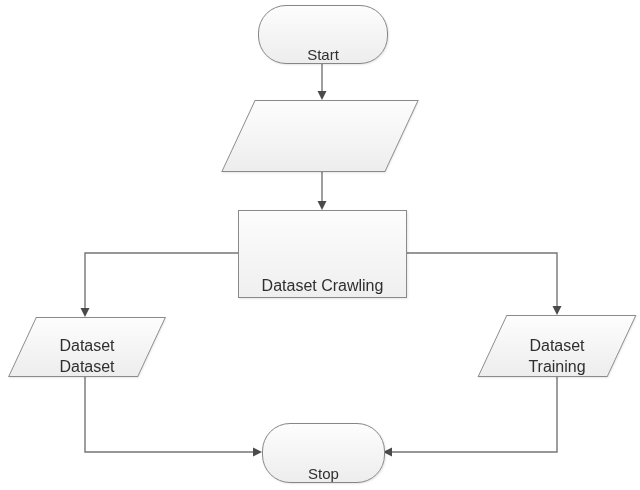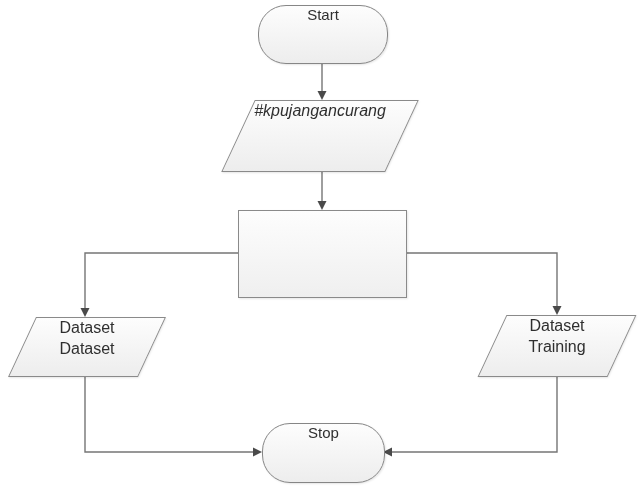--- a/index.html
+++ b/index.html
@@ -15,21 +15,21 @@
   .connectors {
     position: absolute;
     left: 0; top: 0;
     width: 640px; height: 490px;
   }
   .edge { stroke: #757575; stroke-width: 1.4; fill: none; }
   .arrowhead { fill: #4a4a4a; stroke: none; }
   .node {
     position: absolute;
     display: flex;
-    align-items: flex-start;
+    align-items: flex-end;
     justify-content: center;
     text-align: center;
   }
   .terminator {
     border: 1px solid #868686;
     border-radius: 28px;
     background: linear-gradient(180deg, #fdfdfd 0%, #ededed 100%);
     box-shadow: 1px 1px 2px rgba(0,0,0,0.10);
     font-size: 15px;
   }
@@ -80,26 +80,26 @@
     <polygon class="arrowhead" points="392,447.5 392,456.5 383,452"></polygon>
   </svg>
 
   <div class="node terminator" style="left:258px; top:5px; width:128px; height:57px;">
     <span>Start</span>
   </div>
 
   <div class="node pgram" style="left:238px; top:100px; width:164px; height:72px;">
     <div class="shape-bg"></div>
     <div class="label">
-      <div class="italic">#kpujangancurang</div>
     </div>
   </div>
 
   <div class="node process" style="left:238px; top:210px; width:167px; height:86px;">
     <div class="label">
+      <div>Dataset Crawling</div>
     </div>
   </div>
 
   <div class="node pgram" style="left:22px; top:317px; width:130px; height:60px;">
     <div class="shape-bg"></div>
     <div class="label">
       <div>Dataset</div>
       <div>Dataset</div>
     </div>
   </div>

